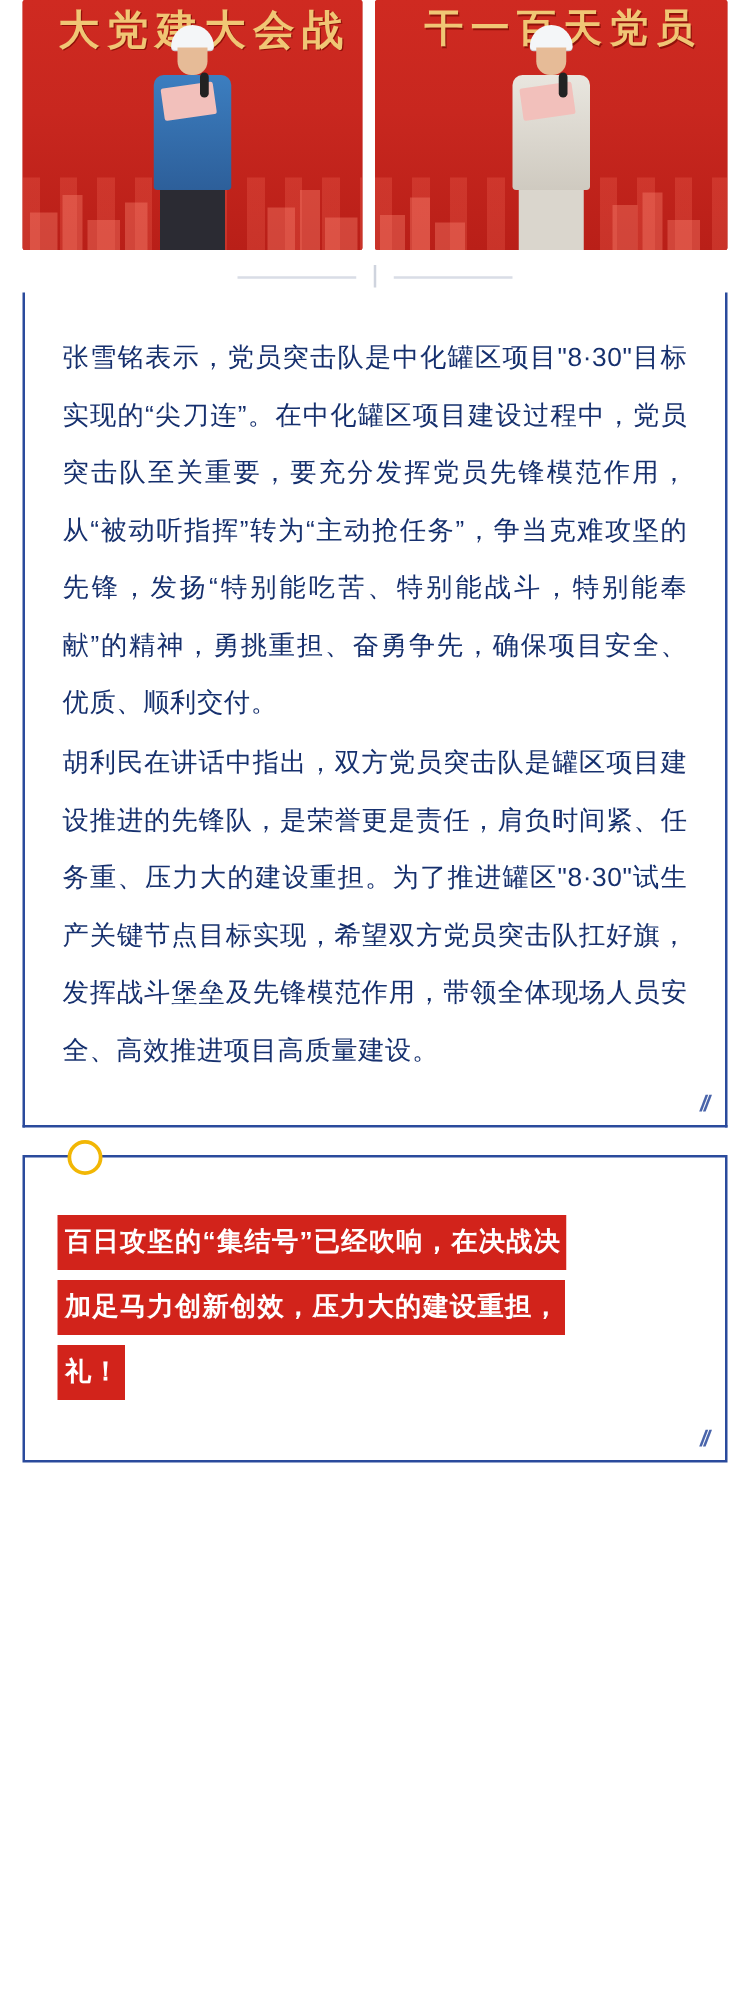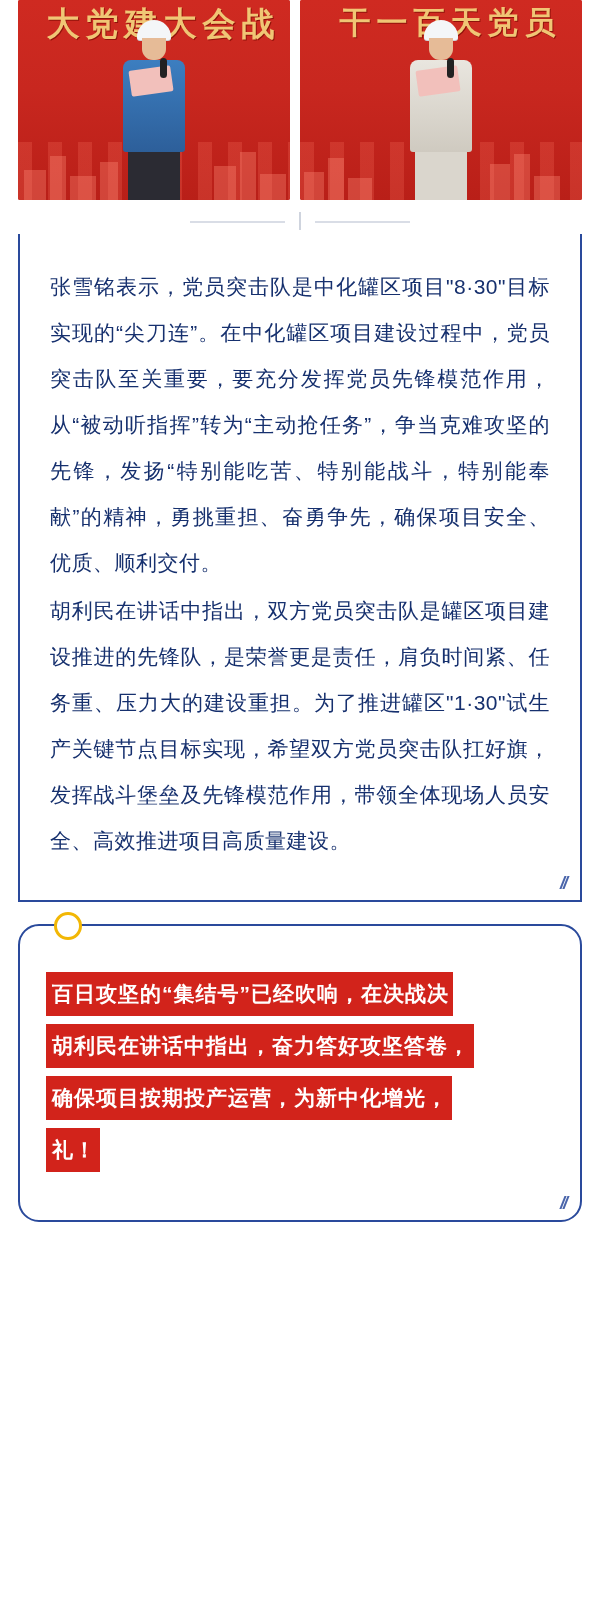--- a/index.html
+++ b/index.html
@@ -188,21 +188,20 @@
     text-align: justify;
     text-justify: inter-ideograph;
     color: #16306e;
     margin: 0 0 2px 0;
     font-family: "Liberation Sans", sans-serif;
   }
 
   
   #card-slogan {
     padding: 46px 10px 40px 26px;
-    border-radius: 21px;
   }
   .bead {
     position: absolute;
     left: 34px;
     top: -14px;
     width: 28px;
     height: 28px;
     border-radius: 50%;
     background: #ffffff;
     border: 3px solid #f2b705;
@@ -291,30 +290,29 @@
   </div>
 
   <div class="separator">
     <div class="line l1"></div>
     <div class="tick"></div>
     <div class="line l2"></div>
   </div>
 
   <div class="card" id="card-text">
     <p class="para">张雪铭表示，党员突击队是中化罐区项目"8·30"目标实现的“尖刀连”。在中化罐区项目建设过程中，党员突击队至关重要，要充分发挥党员先锋模范作用，从“被动听指挥”转为“主动抢任务”，争当克难攻坚的先锋，发扬“特别能吃苦、特别能战斗，特别能奉献”的精神，勇挑重担、奋勇争先，确保项目安全、优质、顺利交付。</p>
-    <p class="para">胡利民在讲话中指出，双方党员突击队是罐区项目建设推进的先锋队，是荣誉更是责任，肩负时间紧、任务重、压力大的建设重担。为了推进罐区"1·30"试生产关键节点目标实现，希望双方党员突击队扛好旗，发挥战斗堡垒及先锋模范作用，带领全体现场人员安全、高效推进项目高质量建设。</p>
+    <p class="para">胡利民在讲话中指出，双方党员突击队是罐区项目建设推进的先锋队，是荣誉更是责任，肩负时间紧、任务重、压力大的建设重担。为了推进罐区"8·30"试生产关键节点目标实现，希望双方党员突击队扛好旗，发挥战斗堡垒及先锋模范作用，带领全体现场人员安全、高效推进项目高质量建设。</p>
     <div class="corner-mark">//</div>
   </div>
 
   <div class="card" id="card-slogan">
     <div class="bead"></div>
     <div class="slogan-wrap">
       <span class="slogan-line">百日攻坚的“集结号”已经吹响，在决战决</span>
-      <span class="slogan-line">胡利民在讲话中指出，奋力答好攻坚答卷，</span>
-      <span class="slogan-line">确保项目按期投产运营，为新中化增光，</span>
+      <span class="slogan-line">加足马力创新创效，压力大的建设重担，</span>
       <span class="slogan-line">礼！</span>
     </div>
     <div class="corner-mark">//</div>
   </div>
 
   <div class="tail"></div>
 
 </div>
 
 </body></html>

